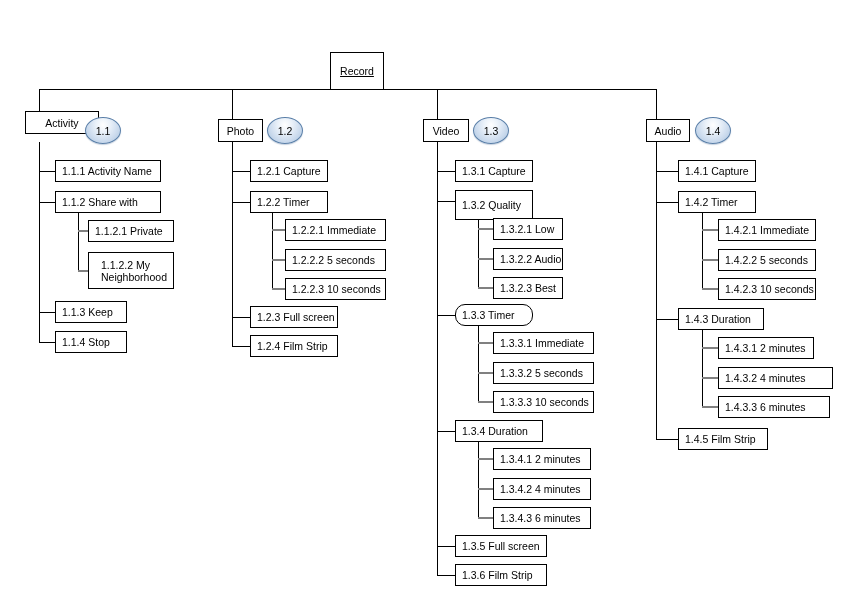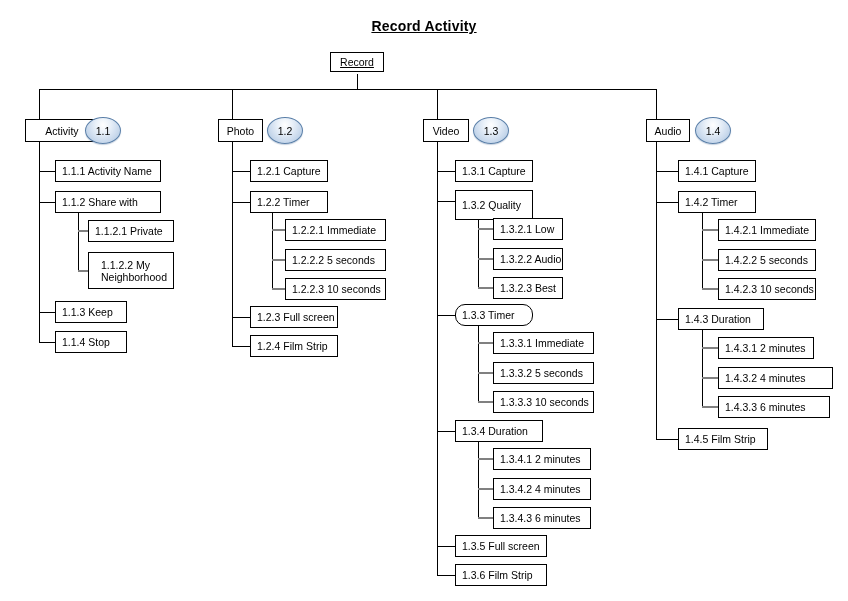--- a/index.html
+++ b/index.html
@@ -75,21 +75,20 @@
     justify-content: center;
     color: #000000;
     z-index: 4;
   }
 </style>
 </head>
 <body>
 
 <div id="canvas">
 
-  <div class="title">Record Activity</div>
 
   <svg id="wires" xmlns="http://www.w3.org/2000/svg">
       <line x1="357" y1="74" x2="357" y2="89" stroke="#000000" stroke-width="1" shape-rendering="crispEdges"></line>
       <line x1="39" y1="89" x2="656" y2="89" stroke="#000000" stroke-width="1" shape-rendering="crispEdges"></line>
       <line x1="39" y1="89" x2="39" y2="119" stroke="#000000" stroke-width="1" shape-rendering="crispEdges"></line>
       <line x1="39" y1="142" x2="39" y2="342" stroke="#000000" stroke-width="1" shape-rendering="crispEdges"></line>
       <line x1="39" y1="171" x2="55" y2="171" stroke="#000000" stroke-width="1" shape-rendering="crispEdges"></line>
       <line x1="39" y1="202" x2="55" y2="202" stroke="#000000" stroke-width="1" shape-rendering="crispEdges"></line>
       <line x1="78" y1="213" x2="78" y2="270.5" stroke="#000000" stroke-width="1" shape-rendering="crispEdges"></line>
       <line x1="78" y1="231" x2="88" y2="231" stroke="#808080" stroke-width="2" shape-rendering="crispEdges"></line>
@@ -136,24 +135,24 @@
       <line x1="702" y1="289" x2="718" y2="289" stroke="#808080" stroke-width="2" shape-rendering="crispEdges"></line>
       <line x1="656" y1="319" x2="678" y2="319" stroke="#000000" stroke-width="1" shape-rendering="crispEdges"></line>
       <line x1="702" y1="330" x2="702" y2="407" stroke="#000000" stroke-width="1" shape-rendering="crispEdges"></line>
       <line x1="702" y1="348" x2="718" y2="348" stroke="#808080" stroke-width="2" shape-rendering="crispEdges"></line>
       <line x1="702" y1="378" x2="718" y2="378" stroke="#808080" stroke-width="2" shape-rendering="crispEdges"></line>
       <line x1="702" y1="407" x2="718" y2="407" stroke="#808080" stroke-width="2" shape-rendering="crispEdges"></line>
       <line x1="656" y1="439" x2="678" y2="439" stroke="#000000" stroke-width="1" shape-rendering="crispEdges"></line>
     </svg>
 
   <div id="nodes">
-      <div class="node center" style="left: 330px; top: 52px; width: 54px; height: 20px; text-decoration: underline;">
+      <div class="node center" style="left: 330px; top: 52px; width: 54px; height: 38px; text-decoration: underline;">
         <span class="lbl">Record</span>
       </div>
-      <div class="node center" style="left: 25px; top: 119px; width: 74px; height: 23px;">
+      <div class="node center" style="left: 25px; top: 111px; width: 74px; height: 23px;">
         <span class="lbl">Activity</span>
       </div>
       <div class="badge" style="left: 85px; top: 117px; width: 36px; height: 27px;">
         <span>1.1</span>
       </div>
       <div class="node pad" style="left: 55px; top: 160px; width: 106px; height: 22px;">
         <span class="lbl">1.1.1 Activity Name</span>
       </div>
       <div class="node pad" style="left: 55px; top: 191px; width: 106px; height: 22px;">
         <span class="lbl">1.1.2 Share with</span>

